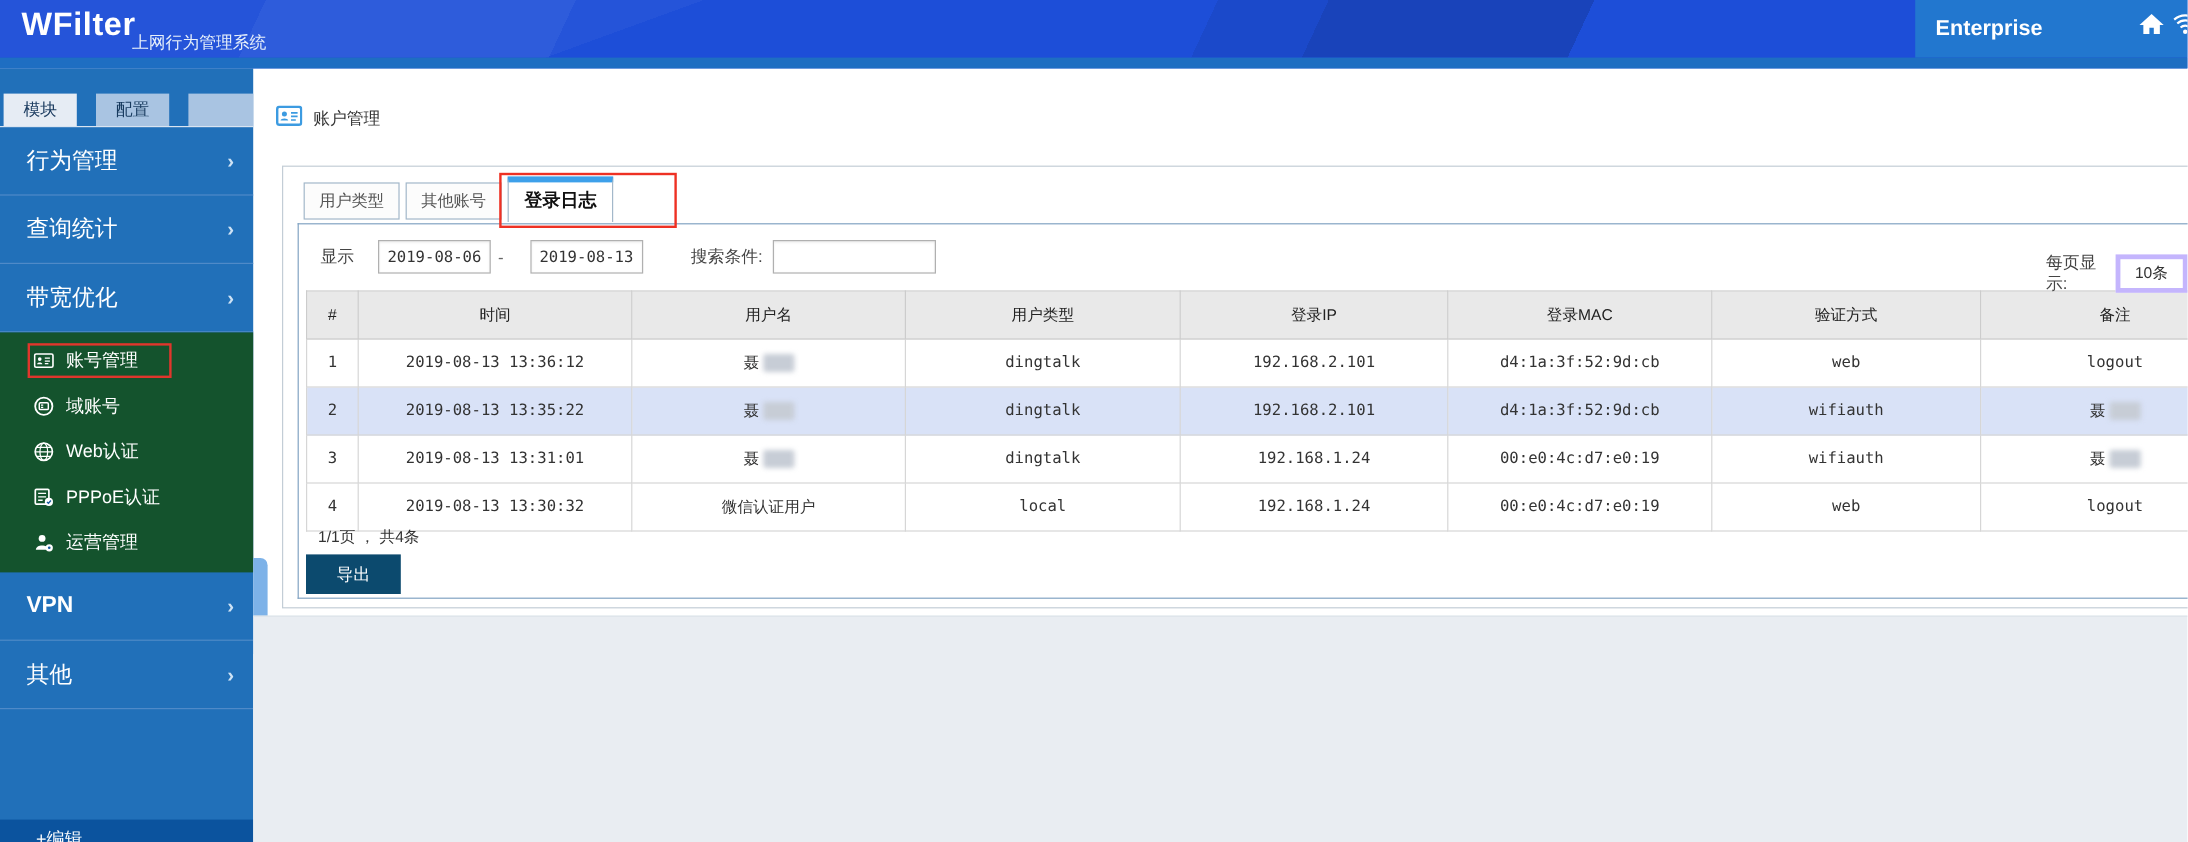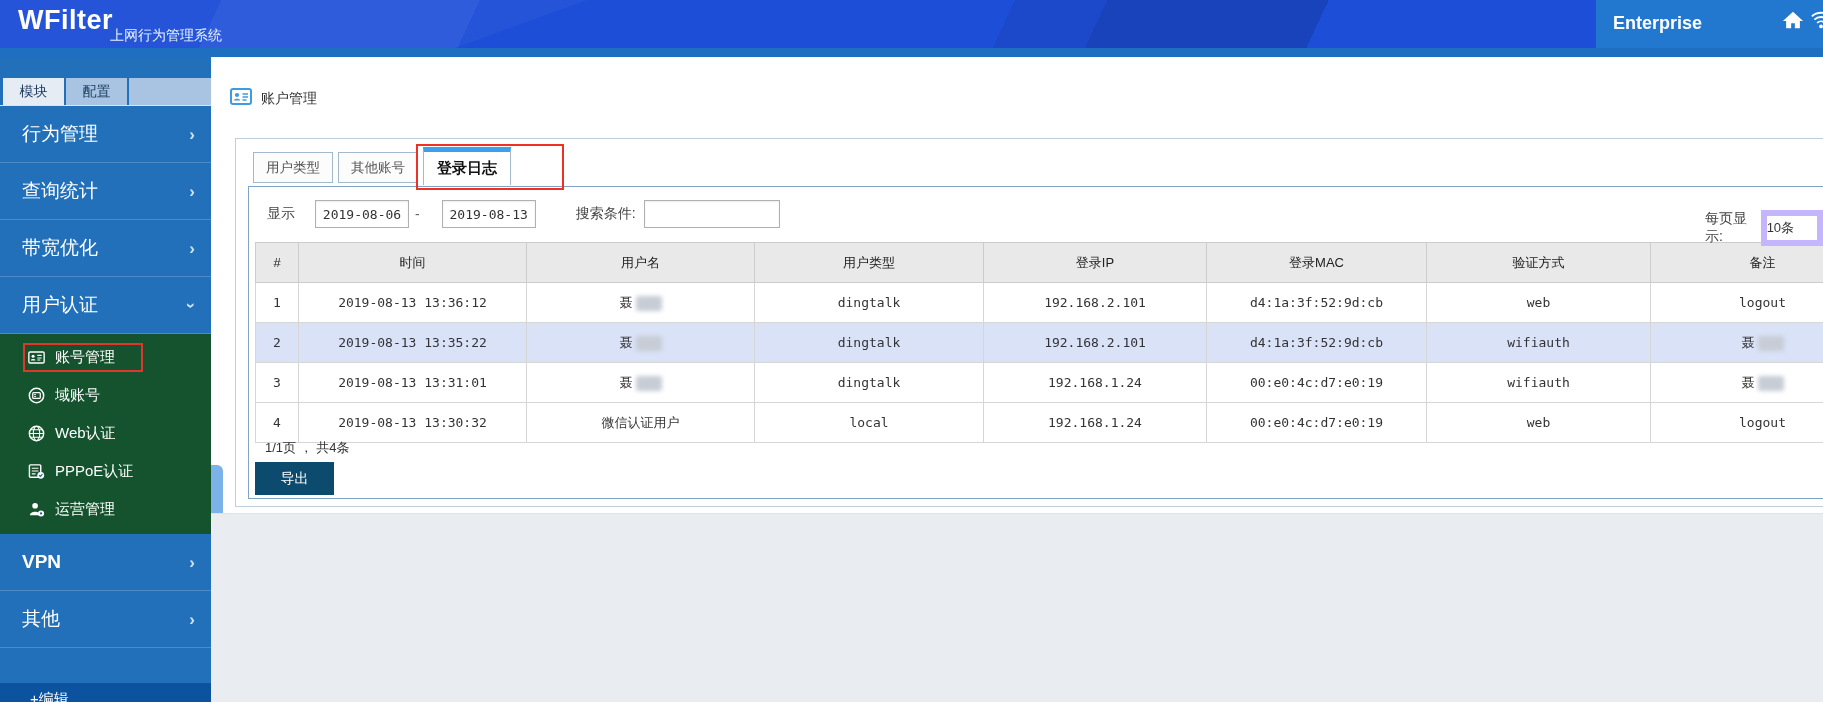--- a/index.html
+++ b/index.html
@@ -20,21 +20,21 @@
   .header-strip{position:absolute;left:0;top:48px;width:1823px;height:9px;background:#1e6ec2;}
   .logo{position:absolute;left:18px;top:5px;color:#fff;font-size:27px;font-weight:bold;letter-spacing:.5px;}
   .logo-sub{position:absolute;left:110px;top:27px;color:#e7f0fa;font-size:14px;}
   .header-right{position:absolute;left:1596px;top:0;width:227px;height:48px;background:#2277cf;}
   .edition{position:absolute;left:17px;top:13px;color:#fff;font-size:18px;font-weight:bold;}
   .hdr-icon{position:absolute;top:9px;width:22px;height:22px;}
   .hdr-icon.home{left:186px;}
   .hdr-icon.wifi{left:214px;}
   
   .sidebar{position:absolute;left:0;top:57px;width:211px;height:645px;background:#2170b9;}
-  .side-tabs{position:absolute;left:0;top:21px;width:211px;height:27px;display:flex;border-bottom:1px solid #d9e4f1;}
+  .side-tabs{position:absolute;left:0;top:21px;width:211px;height:27px;display:flex;border-bottom:1px solid #d9e4f1;gap:14px;}
   .side-tab{width:61px;height:27px;line-height:27px;text-align:center;font-size:14px;cursor:default;}
   .side-tab.active{background:#e6ecf4;color:#1c3c60;margin-left:3px;}
   .side-tab.idle{background:#a9c4e2;color:#173a5e;margin-left:2px;}
   .side-tab-fill{flex:1;background:#a9c4e2;margin-left:2px;}
   .menu{position:absolute;left:0;top:49px;width:211px;}
   .menu-item{height:57px;border-bottom:1px solid #4f8ac8;display:flex;align-items:center;
     padding:0 16px 0 22px;color:#fff;font-size:19px;box-sizing:border-box;}
   .menu-item .arrow{margin-left:auto;color:#cfe3f5;font-size:17px;font-weight:bold;line-height:1;}
   .arrow-r::after{content:"›";}
   .arrow-d{transform:rotate(90deg);}
@@ -61,22 +61,22 @@
     margin-bottom:-2px;background:#fff;color:#111;font-weight:bold;font-size:15px;padding:0 13px;z-index:4;}
   .inner{position:absolute;left:12px;top:47px;right:0;bottom:7px;border:1px solid #82a3c3;border-right:none;background:#fff;}
   .filter-row{position:absolute;left:18px;top:13px;display:flex;align-items:center;font-size:14px;color:#444;}
   .date-input{width:88px;height:24px;border:1px solid #b0b0b0;text-align:center;
     font-family:"DejaVu Sans Mono",monospace;font-size:13px;color:#333;margin:0 0 0 20px;box-shadow:inset 0 1px 2px rgba(0,0,0,.08);}
   .range-sep{margin:0 6px;color:#666;}
   .search-label{margin-left:40px;}
   .search-input{width:130px;height:24px;border:1px solid #b0b0b0;margin-left:8px;
     font-family:"DejaVu Sans Mono",monospace;font-size:13px;box-shadow:inset 0 1px 2px rgba(0,0,0,.08);}
   .page-size{position:absolute;left:1705px;top:210px;display:flex;align-items:center;font-size:14px;color:#444;z-index:5;}
-  .page-size-box{width:62px;height:24px;line-height:24px;border:6px solid #c4b5fd;background:#fff;
-    margin-left:7px;text-align:left;font-size:13px;color:#333;}
+  .page-size-box{width:62px;height:24px;line-height:24px;border:4px solid #c4b5fd;background:#fff;
+    margin-left:7px;text-align:center;font-size:13px;color:#333;}
   .grid-wrap{position:absolute;left:6px;top:55px;}
   table.grid{border-collapse:collapse;table-layout:fixed;width:1595px;background:#fff;}
   table.grid th{background:#e9e9e9;border:1px solid #cccccc;height:37px;font-size:13px;font-weight:normal;color:#222;}
   table.grid td{border:1px solid #d6d6d6;height:37px;text-align:center;font-size:13px;color:#333;
     font-family:"DejaVu Sans Mono",monospace;}
   table.grid tr.hl td{background:#d9e2f7;}
   table.grid th:nth-child(1){width:40px;}  table.grid th:nth-child(2){width:225px;}
   table.grid th:nth-child(3){width:225px;} table.grid th:nth-child(4){width:226px;}
   table.grid th:nth-child(5){width:220px;} table.grid th:nth-child(6){width:217px;}
   table.grid th:nth-child(7){width:221px;} table.grid th:nth-child(8){width:221px;}
@@ -121,24 +121,20 @@
       <span class="arrow arrow-r"></span>
     </div>
     <div class="menu-item">
       <span>查询统计</span>
       <span class="arrow arrow-r"></span>
     </div>
     <div class="menu-item">
       <span>带宽优化</span>
       <span class="arrow arrow-r"></span>
     </div>
-    <div class="menu-item">
-      <span>用户认证</span>
-      <span class="arrow arrow-d"></span>
-    </div>
     <div class="submenu">
       <div class="sub-item">
         <span class="annotated">
           <svg class="s-icon" viewBox="0 0 20 16">
             <rect x="1" y="1.5" width="18" height="13" rx="1.5" fill="none" stroke="#fff" stroke-width="1.6"></rect>
             <circle cx="6" cy="6.5" r="1.8" fill="#fff"></circle>
             <path d="M3.4 11.5 c0-2.2 5.2-2.2 5.2 0" fill="#fff"></path>
             <path d="M11 5.5 h5 M11 8.5 h5 M11 11 h3.5" stroke="#fff" stroke-width="1.2"></path>
           </svg>
           <span>账号管理</span>

